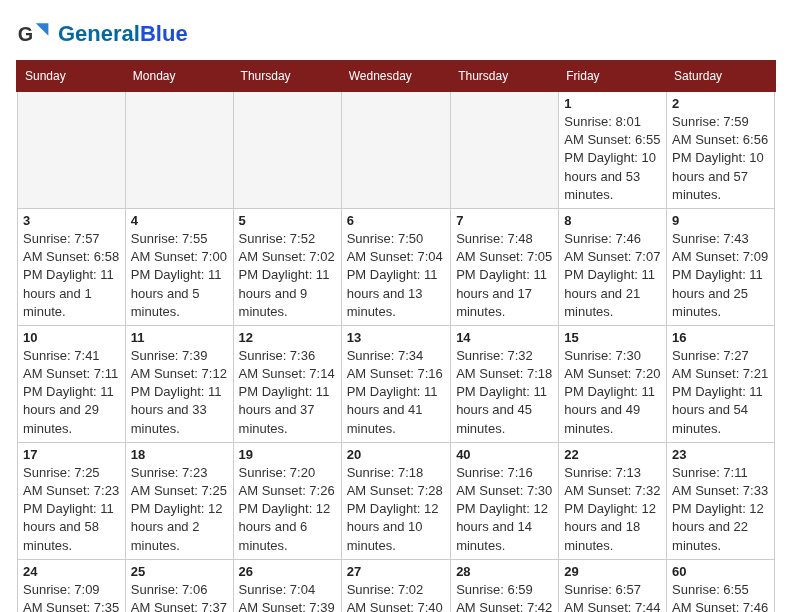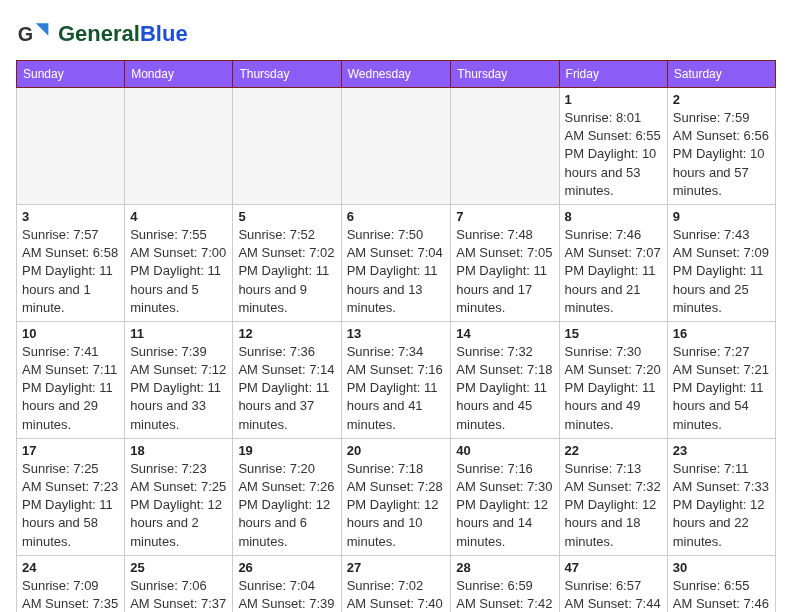--- a/index.html
+++ b/index.html
@@ -21,21 +21,21 @@
       align-items: center;
       gap: 6px;
     }
     .logo-text {
       font-size: 22px;
       font-weight: bold;
       color: #333;
       line-height: 1;
     }
     .logo-text span {
-      color: #14532d;
+      color: #0369a1;
     }
     .logo-icon {
       width: 36px;
       height: 36px;
     }
     .title-block {
       text-align: right;
     }
     .month-year {
       font-size: 32px;
@@ -45,27 +45,27 @@
     .location {
       font-size: 15px;
       color: #555;
     }
     .calendar {
       width: 100%;
       border-collapse: collapse;
       font-size: 11px;
     }
     .calendar th {
-      background: #8b5cf6;
+      background: #7f1d1d;
       color: #fff;
       text-align: left;
       padding: 6px 6px;
       font-size: 12px;
       font-weight: normal;
-      border: 1px solid #7f1d1d;
+      border: 3px solid #7f1d1d;
     }
     .calendar td {
       border: 1px solid #ccc;
       vertical-align: top;
       padding: 4px 5px;
       width: 113px;
       min-height: 70px;
       background: #fff;
     }
     .calendar td.empty {
@@ -297,27 +297,27 @@
 Sunset: 7:40 PM
 Daylight: 12 hours and 38 minutes.</div>
         </td>
         <td>
           <span class="day-number">28</span>
           <div class="day-info">Sunrise: 6:59 AM
 Sunset: 7:42 PM
 Daylight: 12 hours and 42 minutes.</div>
         </td>
         <td>
-          <span class="day-number">47</span>
+          <span class="day-number">29</span>
           <div class="day-info">Sunrise: 6:57 AM
 Sunset: 7:44 PM
 Daylight: 12 hours and 46 minutes.</div>
         </td>
         <td>
-          <span class="day-number">30</span>
+          <span class="day-number">60</span>
           <div class="day-info">Sunrise: 6:55 AM
 Sunset: 7:46 PM
 Daylight: 12 hours and 50 minutes.</div>
         </td>
       </tr>
       <tr class="last-row">
         <td>
           <span class="day-number">23</span>
           <div class="day-info">Sunrise: 6:52 AM
 Sunset: 7:47 PM

